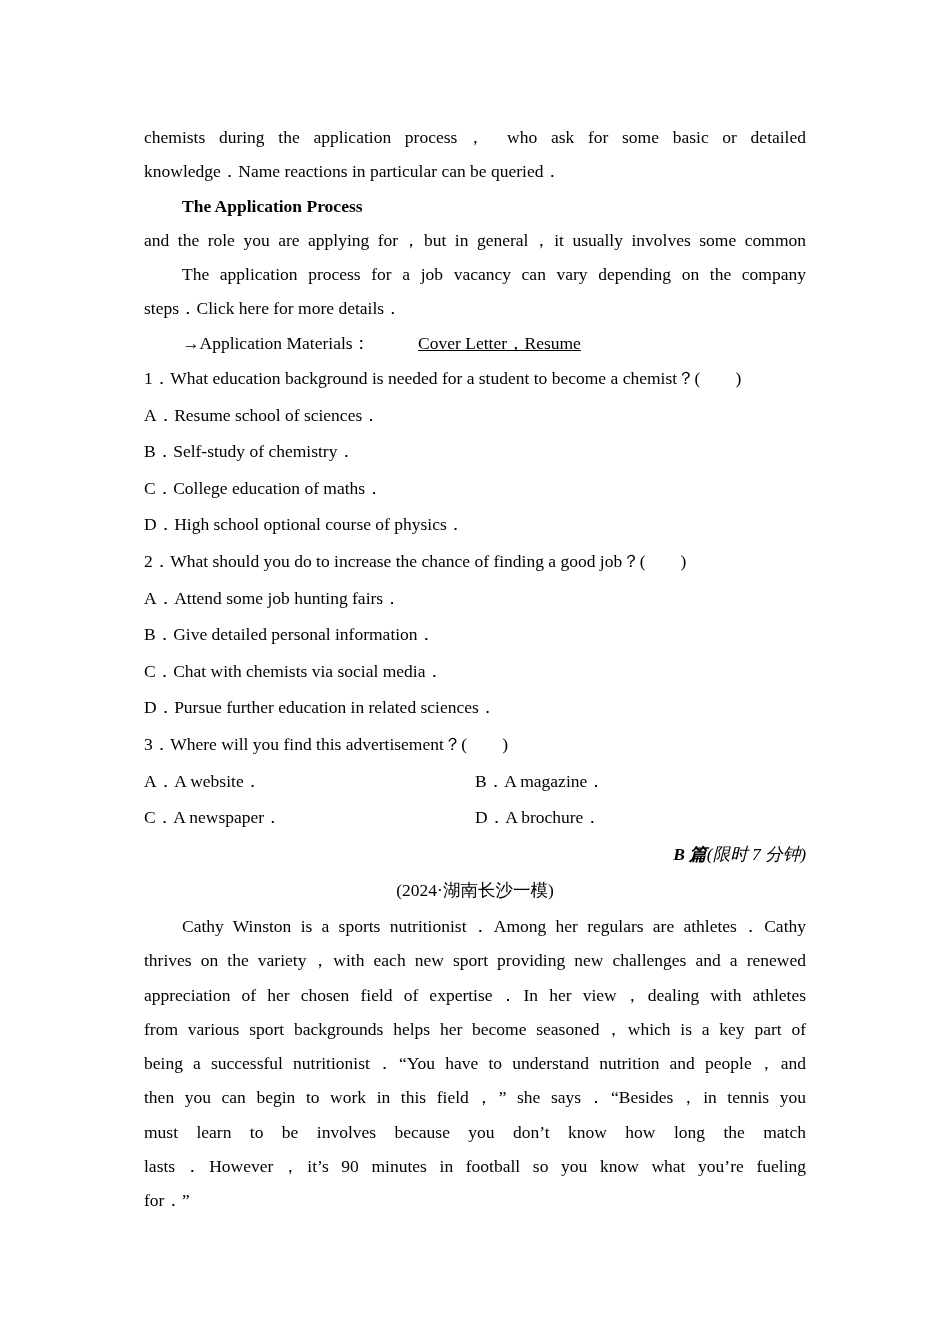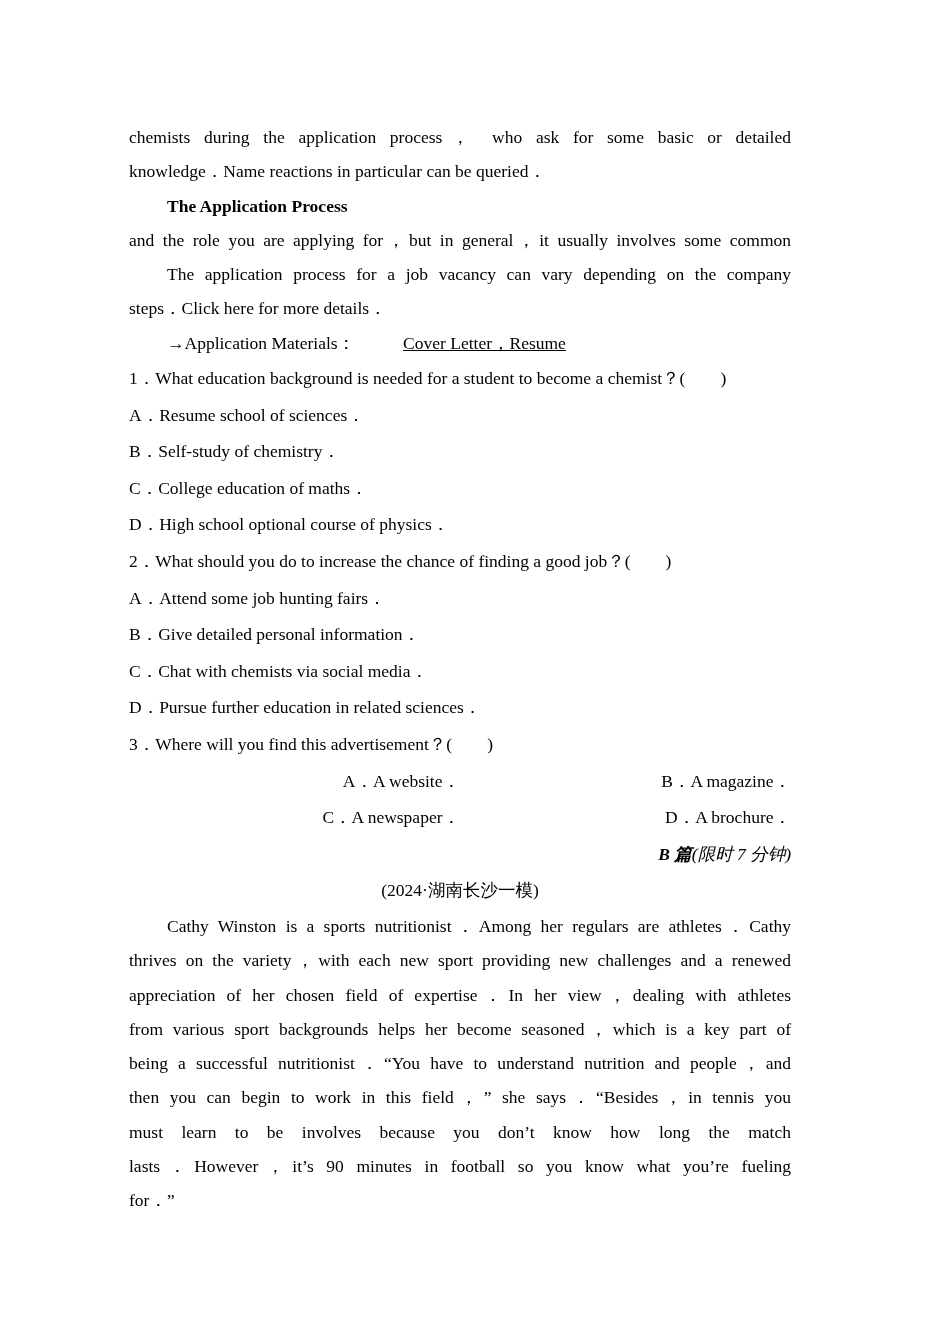--- a/index.html
+++ b/index.html
@@ -1,28 +1,28 @@
 <!DOCTYPE html>
 <html><head>
   <meta charset="utf-8">
   <style>
     html, body { margin: 0; padding: 0; background: #ffffff; }
     body {
       width: 950px; height: 1344px; position: relative; overflow: hidden;
       font-family: "Liberation Serif", "DejaVu Serif", serif;
       color: #000000; font-size: 17.5px;
     }
-    .page { position: absolute; left: 129px; top: 120px; width: 662px; }
+    .page { position: absolute; left: 144px; top: 120px; width: 662px; }
     .line { height: 34.3px; line-height: 34.3px; white-space: nowrap; }
     .just { text-align: justify; text-align-last: justify; white-space: normal; }
     .indent { padding-left: 38px; font-family: Liberation Serif, serif; }
     .bold { font-weight: bold; }
     .u { text-decoration: underline; margin-left: 48px; }
     .q { height: 36.6px; line-height: 36.6px; white-space: nowrap; }
-    .two-col { display: flex; text-align: right; }
+    .two-col { display: flex; }
     .two-col > div { width: 335px; }
     .center { text-align: right; font-style: italic; }
     .right { text-align: center; }
   </style>
 </head>
 <body>
 
 <div class="page">
 
   <div class="line just">chemists during the application process， who ask for some basic or detailed</div>

